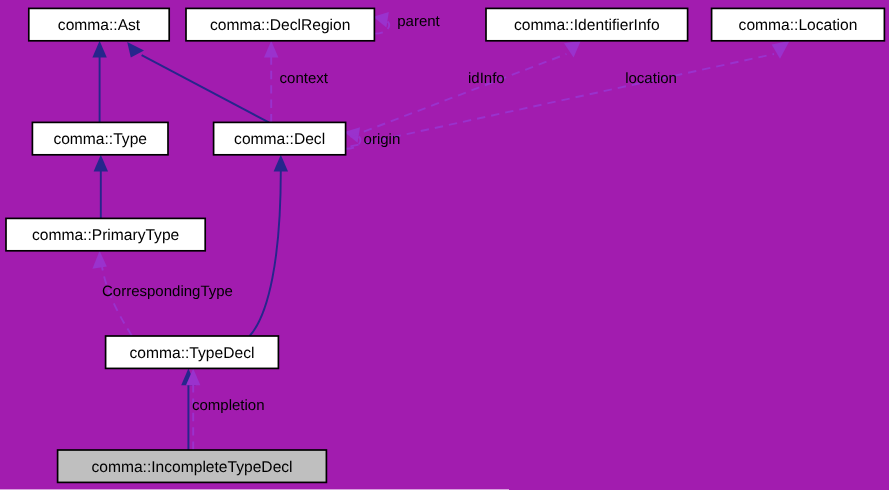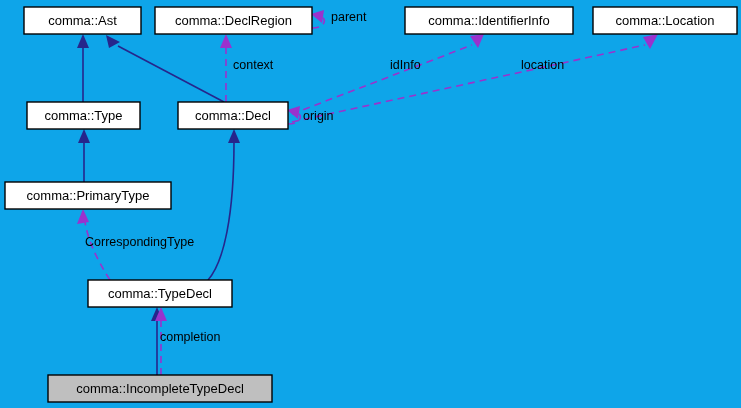--- a/index.html
+++ b/index.html
@@ -4,21 +4,21 @@
 <style>
   html, body {
     margin: 0;
     padding: 0;
     background: #ffffff;
   }
   #diagram-root {
     position: relative;
     width: 741px;
     height: 408px;
-    background: #0ea5e9;
+    background: #a21caf;
     font-family: "Liberation Sans", sans-serif;
     overflow: hidden;
   }
   #uml-svg {
     position: absolute;
     left: 0;
     top: 0;
     width: 741px;
     height: 408px;
   }

